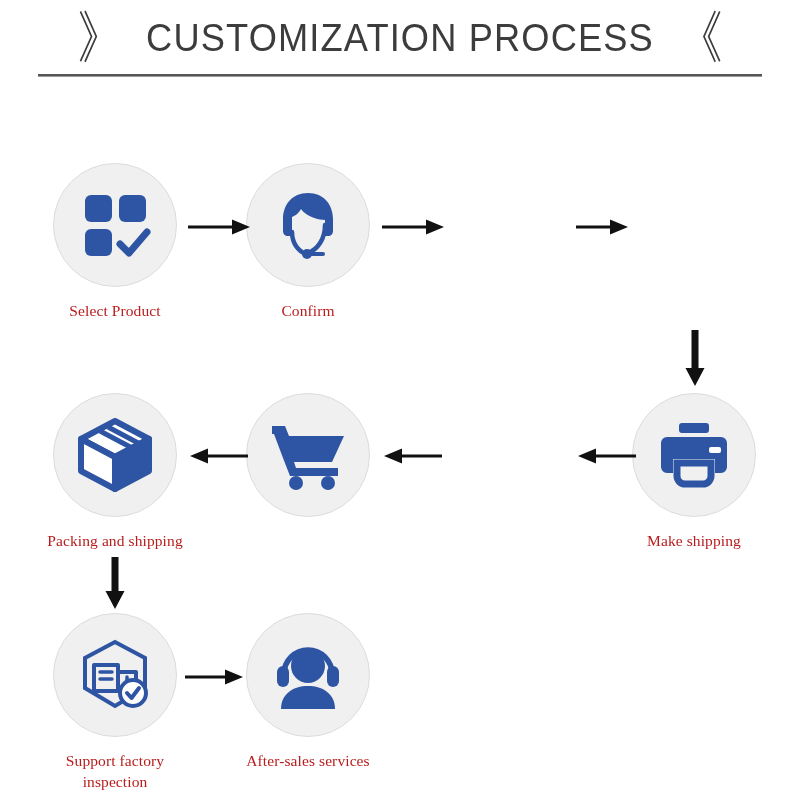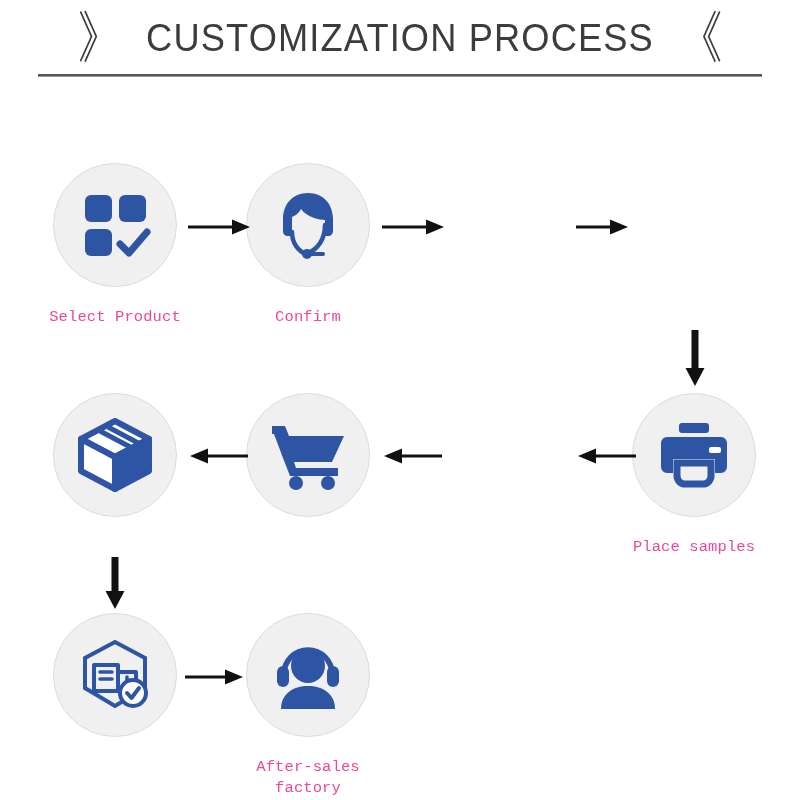--- a/index.html
+++ b/index.html
@@ -85,26 +85,26 @@
     margin: 0 auto;
     border-radius: 50%;
     background: #f0f0f0;
     border: 1px solid #dcdcdc;
     display: flex;
     align-items: center;
     justify-content: center;
   }
   .circle svg { display: block; }
   .node-label {
-    margin-top: 20px;
+    margin-top: 13px;
     font-size: 15.5px;
     line-height: 1.38;
-    color: #ec4899;
+    color: #b91c1c;
     letter-spacing: 0.1px;
-    font-family: Liberation Mono, monospace;
+    font-family: Liberation Serif, serif;
     font-weight: 400;
   }
 
   
   .arrow { position: absolute; }
   .arrow svg { display: block; }
 </style>
 </head>
 <body>
 
@@ -150,21 +150,21 @@
 
   <div class="node" style="left:614px; top:393px;">
     <div class="circle">
       <svg width="74" height="70" viewBox="0 0 74 70">
         <rect x="22" y="3" width="30" height="10" rx="3" fill="#2E55A3"></rect>
         <path d="M10 17 h54 a6 6 0 0 1 6 6 v24 a6 6 0 0 1 -6 6 h-6 v-14 h-42 v14 h-6 a6 6 0 0 1 -6 -6 v-24 a6 6 0 0 1 6 -6 z" fill="#2E55A3"></path>
         <rect x="52" y="27" width="12" height="6" rx="2" fill="#ffffff"></rect>
         <path d="M20 43 h34 v13 a8 8 0 0 1 -8 8 h-18 a8 8 0 0 1 -8 -8 z" fill="none" stroke="#2E55A3" stroke-width="7"></path>
       </svg>
     </div>
-    <div class="node-label">Place samples</div>
+    <div class="node-label">Make shipping</div>
   </div>
 
 
   <div class="node" style="left:228px; top:393px;">
     <div class="circle">
       <svg width="76" height="70" viewBox="0 0 76 70">
         <path d="M2 6 h13 l4 10 h55 l-12 26 h-38 l2 6 h42 v8 h-48 l-7 -18 l-9 -24 h-2 z" fill="#2E55A3"></path>
         <circle cx="26" cy="63" r="7" fill="#2E55A3"></circle>
         <circle cx="58" cy="63" r="7" fill="#2E55A3"></circle>
       </svg>
@@ -174,47 +174,52 @@
   <div class="node" style="left:35px; top:393px;">
     <div class="circle">
       <svg width="74" height="74" viewBox="0 0 74 74">
         <path d="M37 3 L71 21 L37 39 L3 21 Z" fill="#ffffff" stroke="#2E55A3" stroke-width="6" stroke-linejoin="round"></path>
         <path d="M3 21 L3 53 L37 71 L37 39 Z" fill="#ffffff" stroke="#2E55A3" stroke-width="6" stroke-linejoin="round"></path>
         <path d="M71 21 L71 53 L37 71 L37 39 Z" fill="#2E55A3" stroke="#2E55A3" stroke-width="6" stroke-linejoin="round"></path>
         <path d="M22 13 L56 31" stroke="#2E55A3" stroke-width="5"></path>
         <path d="M30 9 L64 27" stroke="#2E55A3" stroke-width="5"></path>
       </svg>
     </div>
+    <div class="node-label">Packing and shipping</div>
   </div>
 
   <div class="node" style="left:35px; top:613px;">
     <div class="circle">
       <svg width="76" height="72" viewBox="0 0 76 72">
         <path d="M38 3 L68 19 L68 49 L38 67 L8 49 L8 19 Z" fill="none" stroke="#2E55A3" stroke-width="4"></path>
         <path d="M17 26 h24 v26 h-24 z" fill="none" stroke="#2E55A3" stroke-width="4" stroke-linejoin="round"></path>
         <path d="M23 33 h12 M23 40 h12" stroke="#2E55A3" stroke-width="3.5" stroke-linecap="round"></path>
         <path d="M41 33 h18 v19 h-18 z" fill="none" stroke="#2E55A3" stroke-width="4" stroke-linejoin="round"></path>
         <path d="M50 38 v9" stroke="#2E55A3" stroke-width="3.5" stroke-linecap="round"></path>
         <circle cx="56" cy="54" r="13" fill="#ffffff" stroke="#2E55A3" stroke-width="4"></circle>
         <path d="M50 54 L54.5 59 L62 49" fill="none" stroke="#2E55A3" stroke-width="4" stroke-linecap="round" stroke-linejoin="round"></path>
       </svg>
     </div>
+    <div class="node-label">
+      <span>Support factory</span><br>
+      <span>inspection</span>
+    </div>
   </div>
 
   <div class="node" style="left:228px; top:613px;">
     <div class="circle">
       <svg width="74" height="68" viewBox="0 0 74 68">
         <path d="M13 33 A24 24 0 0 1 61 33" fill="none" stroke="#2E55A3" stroke-width="5.5" stroke-linecap="round"></path>
         <rect x="6" y="25" width="12" height="21" rx="6" fill="#2E55A3"></rect>
         <rect x="56" y="25" width="12" height="21" rx="6" fill="#2E55A3"></rect>
         <circle cx="37" cy="25" r="17" fill="#2E55A3"></circle>
         <path d="M10 68 C10 53 22 45 37 45 C52 45 64 53 64 68 Z" fill="#2E55A3"></path>
       </svg>
     </div>
-    <div class="node-label">After-sales factory</div>
+    <div class="node-label">After-sales services</div>
   </div>
 
   <div class="arrow" style="left:188px; top:213px;">
     <svg width="62" height="28" viewBox="0 0 62 28">
       <path d="M0 12.5 h44 v-6 l18 7.5 l-18 7.5 v-6 h-44 z" fill="#111111"></path>
     </svg>
   </div>
   <div class="arrow" style="left:382px; top:213px;">
     <svg width="62" height="28" viewBox="0 0 62 28">
       <path d="M0 12.5 h44 v-6 l18 7.5 l-18 7.5 v-6 h-44 z" fill="#111111"></path>

